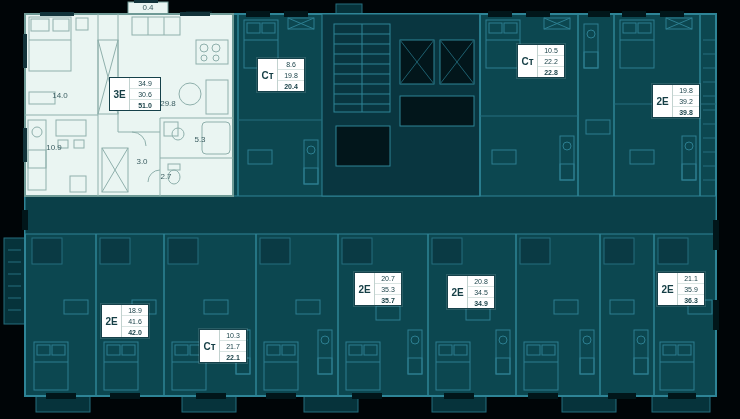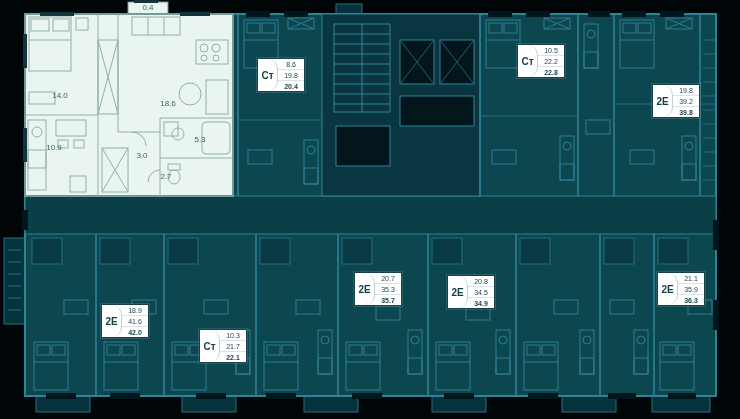--- a/index.html
+++ b/index.html
@@ -14,21 +14,21 @@
     font-size:8px;line-height:8px;color:#3c5e62;white-space:nowrap;
     pointer-events:none;
   }
   .badge{
     position:absolute;display:flex;background:#fff;border:1px solid #16414a;
     color:#153e45;width:48px;height:34px;box-sizing:border-box;cursor:pointer;
     box-shadow:0 0 0 1px rgba(255,255,255,.12);
   }
   .b-type{
     flex:0 0 19px;display:flex;align-items:center;justify-content:center;
-    font-weight:700;font-size:10px;border-right:1px solid #c2d2cf;border-radius:10px;
+    font-weight:700;font-size:10px;border-right:1px solid #c2d2cf;
   }
   .b-vals{flex:1;display:flex;flex-direction:column;}
   .b-vals div{
     flex:1;display:flex;align-items:center;justify-content:center;
     font-size:7px;border-bottom:1px solid #d9e4e2;
   }
   .b-vals div:last-child{border-bottom:none;font-weight:700;}
 </style>
 </head>
 <body>
@@ -246,26 +246,34 @@
         <rect x="23" y="128" width="4" height="34"></rect>
         <rect x="134" y="0" width="24" height="3"></rect>
       </g>
     </g>
   </svg>
 
   <div class="apt-hl-hit" style="left:25px;top:14px;width:208px;height:182px"></div>
 
   <span class="rl" style="left:148px;top:8px">0.4</span>
   <span class="rl" style="left:60px;top:96px">14.0</span>
-  <span class="rl" style="left:168px;top:104px">18.6</span>
+  <span class="rl" style="left:168px;top:104px">29.8</span>
   <span class="rl" style="left:54px;top:148px">10.9</span>
   <span class="rl" style="left:200px;top:140px">5.3</span>
-  <span class="rl" style="left:142px;top:156px">3.0</span>
+  <span class="rl" style="left:142px;top:162px">3.0</span>
   <span class="rl" style="left:166px;top:177px">2.7</span>
 
+  <div class="badge" style="left:109px;top:77px;width:52px">
+    <div class="b-type">3Е</div>
+    <div class="b-vals">
+      <div>34.9</div>
+      <div>30.6</div>
+      <div>51.0</div>
+    </div>
+  </div>
 
   <div class="badge" style="left:257px;top:58px">
     <div class="b-type">Ст</div>
     <div class="b-vals">
       <div>8.6</div>
       <div>19.8</div>
       <div>20.4</div>
     </div>
   </div>
 

